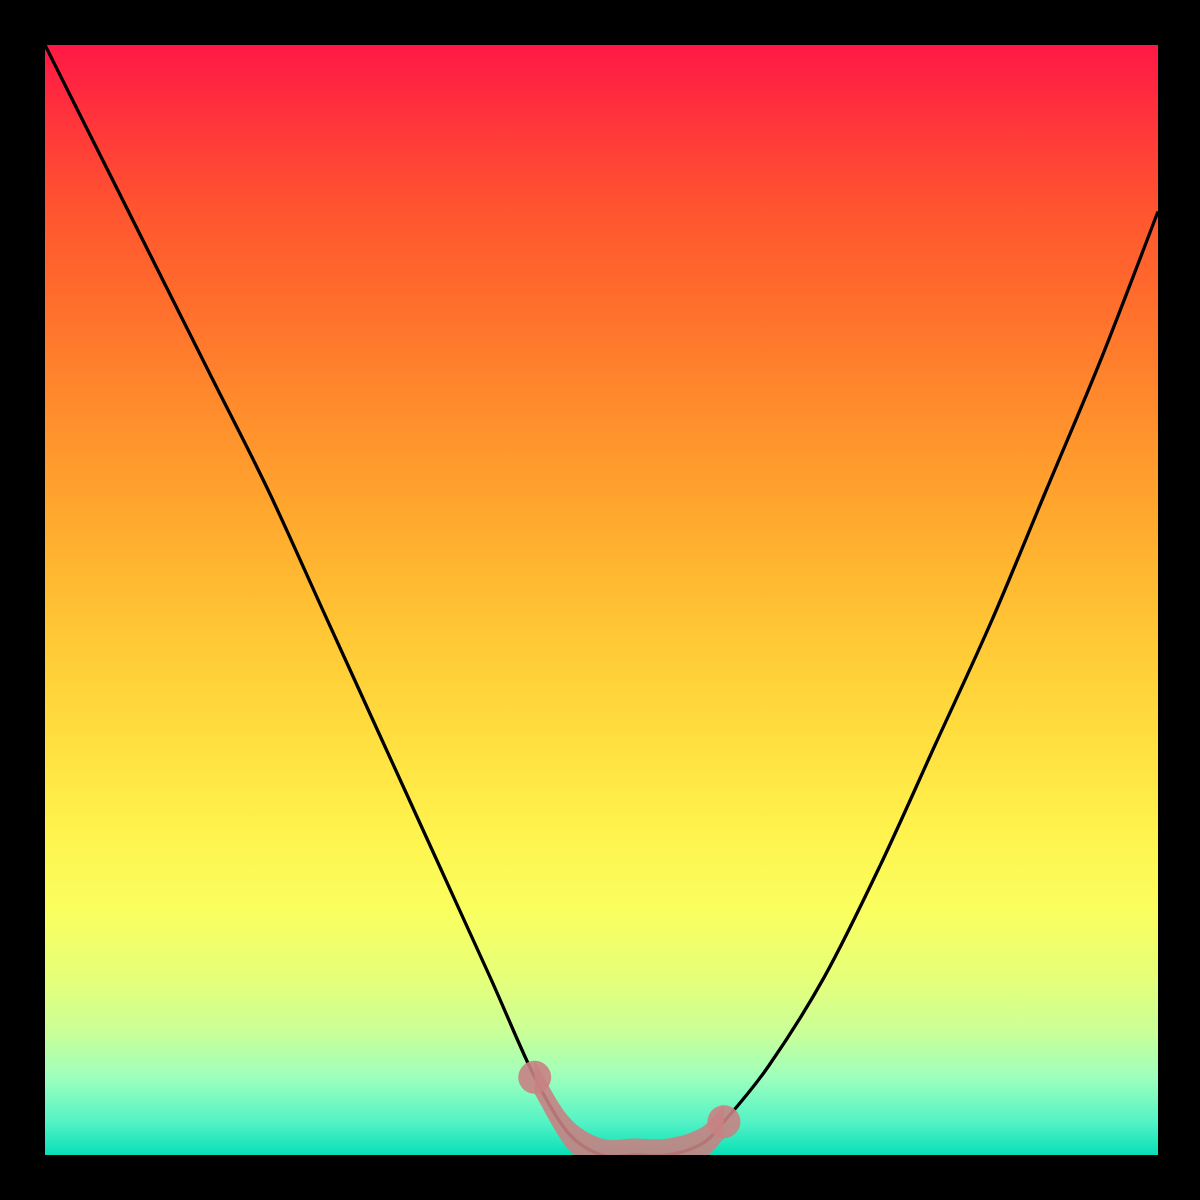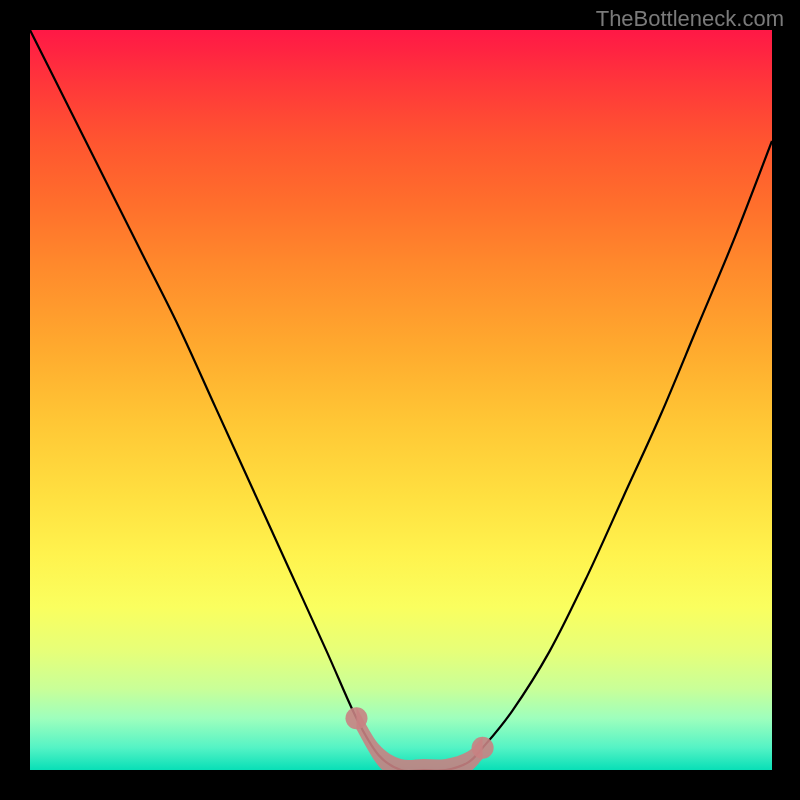--- a/index.html
+++ b/index.html
@@ -68,15 +68,14 @@
 
   <div class="plot-area">
     <svg class="curve-svg" viewBox="0 0 742 740" preserveAspectRatio="none">
       <path d="M0.00 0.00 C6.18 12.33,24.73 49.33,37.10 74.00 C49.47 98.67,61.83 123.33,74.20 148.00 C86.57 172.67,98.93 197.33,111.30 222.00 C123.67 246.67,136.03 270.10,148.40 296.00 C160.77 321.90,173.13 350.27,185.50 377.40 C197.87 404.53,210.23 431.67,222.60 458.80 C234.97 485.93,247.33 513.07,259.70 540.20 C272.07 567.33,285.67 596.93,296.80 621.60 C307.93 646.27,317.82 670.93,326.48 688.20 C335.14 705.47,341.32 716.57,348.74 725.20 C356.16 733.83,363.58 737.53,371.00 740.00 C378.42 742.47,385.84 740.00,393.26 740.00 C400.68 740.00,408.10 741.23,415.52 740.00 C422.94 738.77,431.60 736.30,437.78 732.60 C443.96 728.90,445.20 726.43,452.62 717.80 C460.04 709.17,471.17 696.83,482.30 680.80 C493.43 664.77,507.03 643.80,519.40 621.60 C531.77 599.40,544.13 573.50,556.50 547.60 C568.87 521.70,581.23 493.33,593.60 466.20 C605.97 439.07,618.33 413.17,630.70 384.80 C643.07 356.43,655.43 325.60,667.80 296.00 C680.17 266.40,692.53 238.03,704.90 207.20 C717.27 176.37,735.82 127.03,742.00 111.00" id="curvePath" fill="none" stroke="#000" stroke-width="2.2"></path>
       <path class="water-band" d="M326.48 677.20 C330.19 683.37,341.32 705.57,348.74 714.20 C356.16 722.83,363.58 726.53,371.00 729.00 C378.42 731.47,385.84 729.00,393.26 729.00 C400.68 729.00,408.10 730.23,415.52 729.00 C422.94 727.77,431.60 725.30,437.78 721.60 C443.96 717.90,450.15 709.27,452.62 706.80 L452.62 728.80 C450.15 731.27,443.96 739.90,437.78 743.60 C431.60 747.30,422.94 749.77,415.52 751.00 C408.10 752.23,400.68 751.00,393.26 751.00 C385.84 751.00,378.42 753.47,371.00 751.00 C363.58 748.53,356.16 744.83,348.74 736.20 C341.32 727.57,330.19 705.37,326.48 699.20 Z" id="bandPath"></path>
     <circle cx="326.48" cy="688.20" r="11" class="water-band"></circle>
         <circle cx="452.62" cy="717.80" r="11" class="water-band"></circle>
       </svg>
   </div>
 
-  <div class="watermark">TheBottleneck.com</div>
 
 </div>
 
 </body></html>

